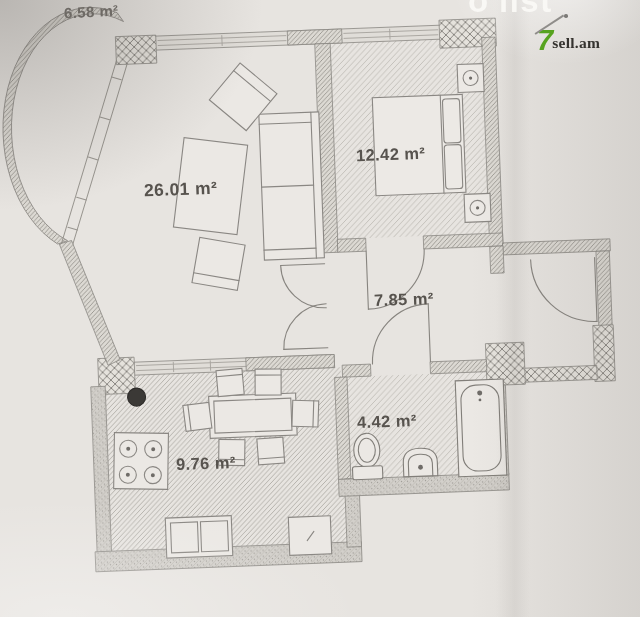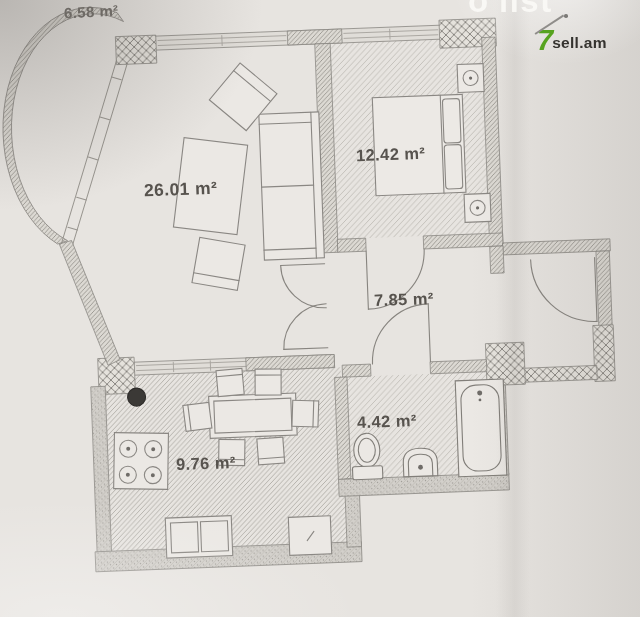--- a/index.html
+++ b/index.html
@@ -24,21 +24,21 @@
   .lbl-bedroom{left:356px;top:145px;font-size:16.5px;}
   .lbl-hall{left:374px;top:290px;font-size:16.5px;}
   .lbl-bath{left:357px;top:412px;font-size:16.5px;}
   .lbl-kitchen{left:176px;top:454px;font-size:16.5px;}
   .watermark{position:absolute;left:468px;top:-18px;font-size:33px;font-weight:bold;
     color:rgba(250,249,246,.95);letter-spacing:1.5px;}
   .logo{position:absolute;left:537px;top:27px;display:flex;align-items:flex-end;}
   .logo .seven{font-size:29px;line-height:26px;font-weight:bold;font-style:italic;
     color:#57a31f;margin-right:-1px;}
   .logo .rest{font-size:15.5px;font-weight:bold;color:#35332f;letter-spacing:.3px;
-    padding-bottom:1px;}
+    padding-bottom:1px;font-family:Liberation Serif, serif;}
   .needle{position:absolute;left:-2px;top:6px;width:34px;height:1.6px;background:#8f8d8a;
     transform:rotate(-33deg);transform-origin:left center;}
   .needle-head{position:absolute;left:27px;top:-13px;width:3.5px;height:3.5px;
     border-radius:50%;background:#7c7a77;}
 </style>
 </head>
 <body>
 
 <div class="photo">
 

